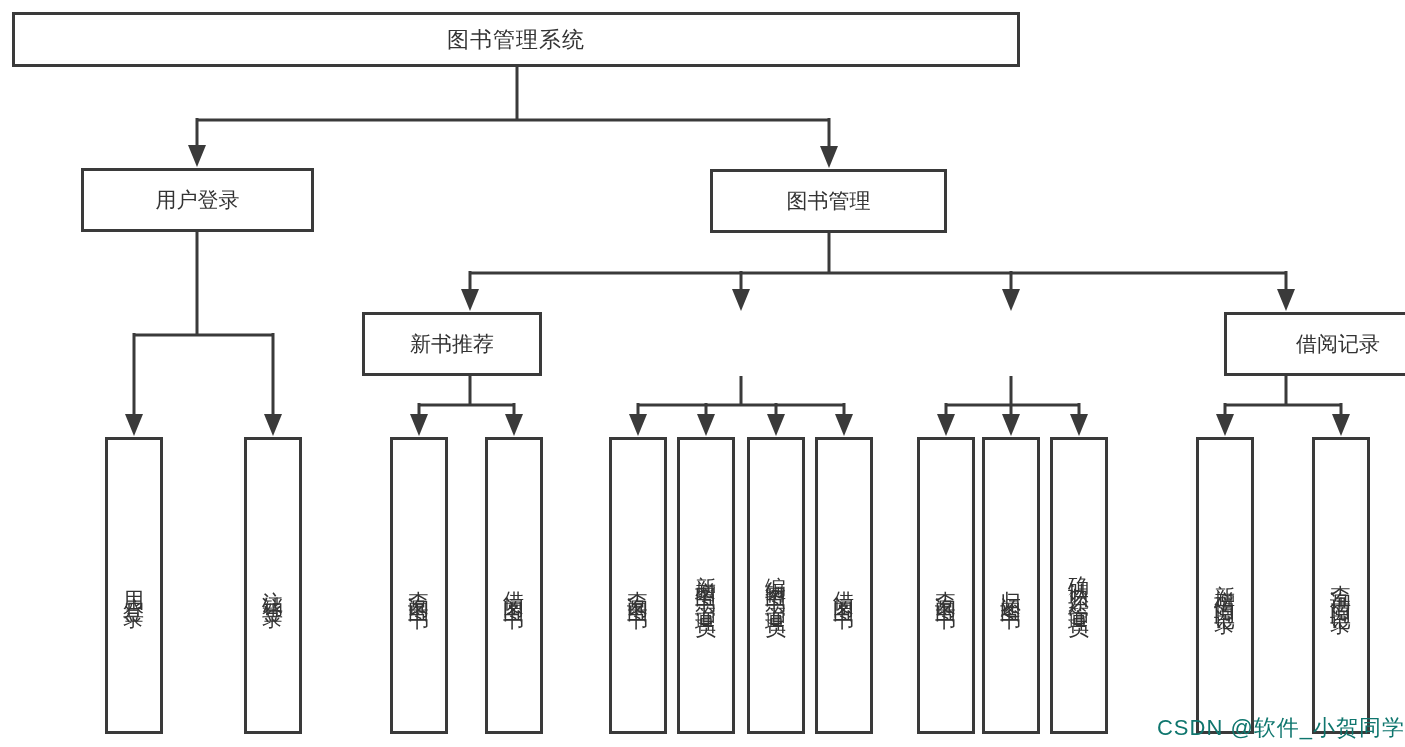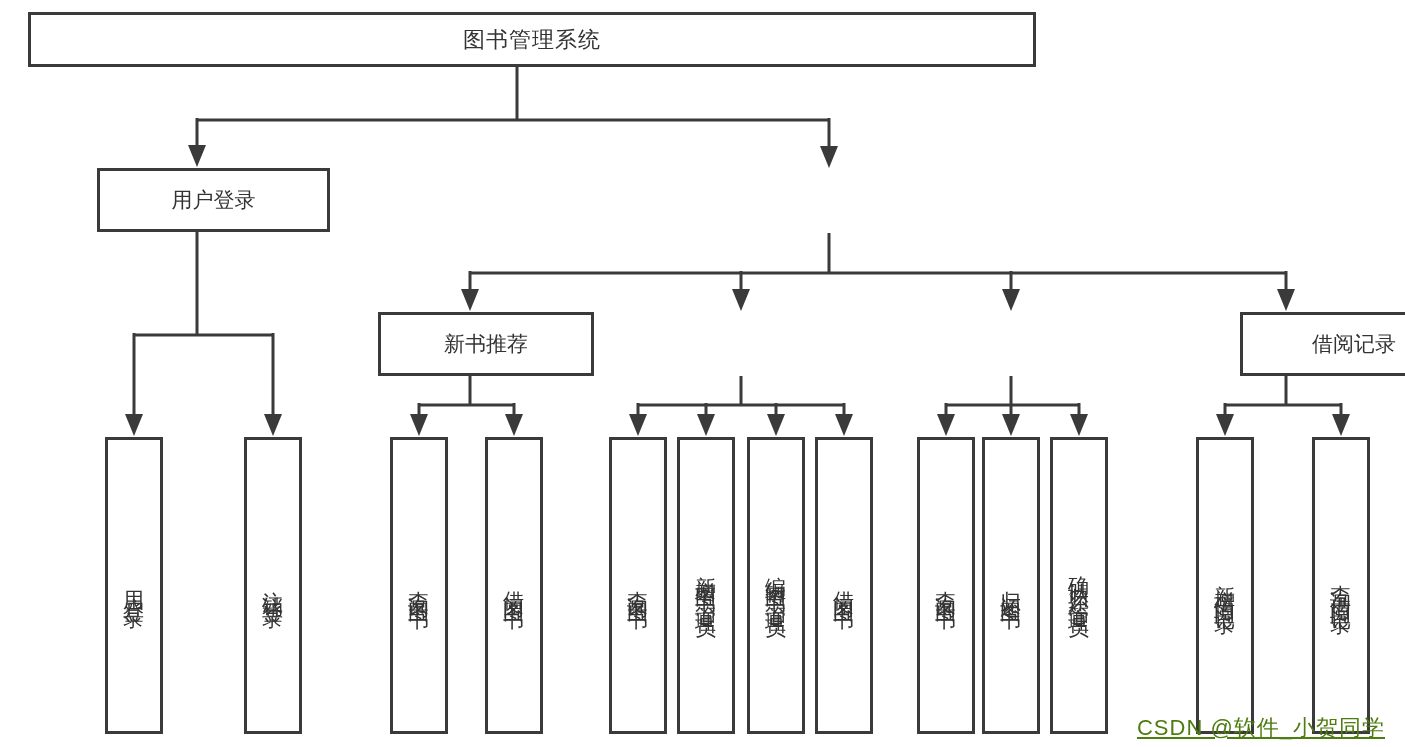--- a/index.html
+++ b/index.html
@@ -21,40 +21,39 @@
     position: absolute;
     box-sizing: border-box;
     border: 3px solid #3a3a3a;
     background: #ffffff;
     display: flex;
     align-items: center;
     justify-content: center;
     color: #333333;
     z-index: 1;
   }
-  .node.h { font-size: 21px; margin-left: 16px; }
+  .node.h { font-size: 21px; }
   .node.root { font-size: 22px; letter-spacing: 1px; }
   .node.v .vlbl {
     writing-mode: vertical-rl;
     text-orientation: mixed;
     font-size: 21px;
     letter-spacing: 6px;
     line-height: 1;
     white-space: nowrap;
   }
   .watermark {
     position: absolute;
-    right: 20px;
+    right: 0;
     bottom: 4px;
     font-size: 22px;
-    color: #4d7c0f;
+    color: #0f766e;
     z-index: 3;
     letter-spacing: 1px;
     white-space: nowrap;
-    text-decoration: underline;
   }
 </style>
 </head>
 <body>
 
 <div class="stage">
 
   <svg class="connectors" viewBox="0 0 1405 747" xmlns="http://www.w3.org/2000/svg">
     <path fill="none" stroke="#3a3a3a" stroke-width="3" d="
       M517 67 V120 M197 120 H829 M197 118 V150 M829 118 V150
@@ -87,22 +86,25 @@
     </g>
   </svg>
 
   <div class="node h root" style="left:12px;top:12px;width:1008px;height:55px">
     <span class="lbl">图书管理系统</span>
   </div>
 
   <div class="node h" style="left:81px;top:168px;width:233px;height:64px">
     <span class="lbl">用户登录</span>
   </div>
+  <div class="node h" style="left:710px;top:169px;width:237px;height:64px">
+    <span class="lbl">图书管理</span>
+  </div>
 
-  <div class="node h" style="left:362px;top:312px;width:216px;height:64px">
+  <div class="node h" style="left:362px;top:312px;width:180px;height:64px">
     <span class="lbl">新书推荐</span>
   </div>
   <div class="node h" style="left:1224px;top:312px;width:228px;height:64px">
     <span class="lbl">借阅记录</span>
   </div>
 
   <div class="node v" style="left:105px;top:437px;width:58px;height:297px">
     <span class="vlbl">用户登录</span>
   </div>
   <div class="node v" style="left:244px;top:437px;width:58px;height:297px">

